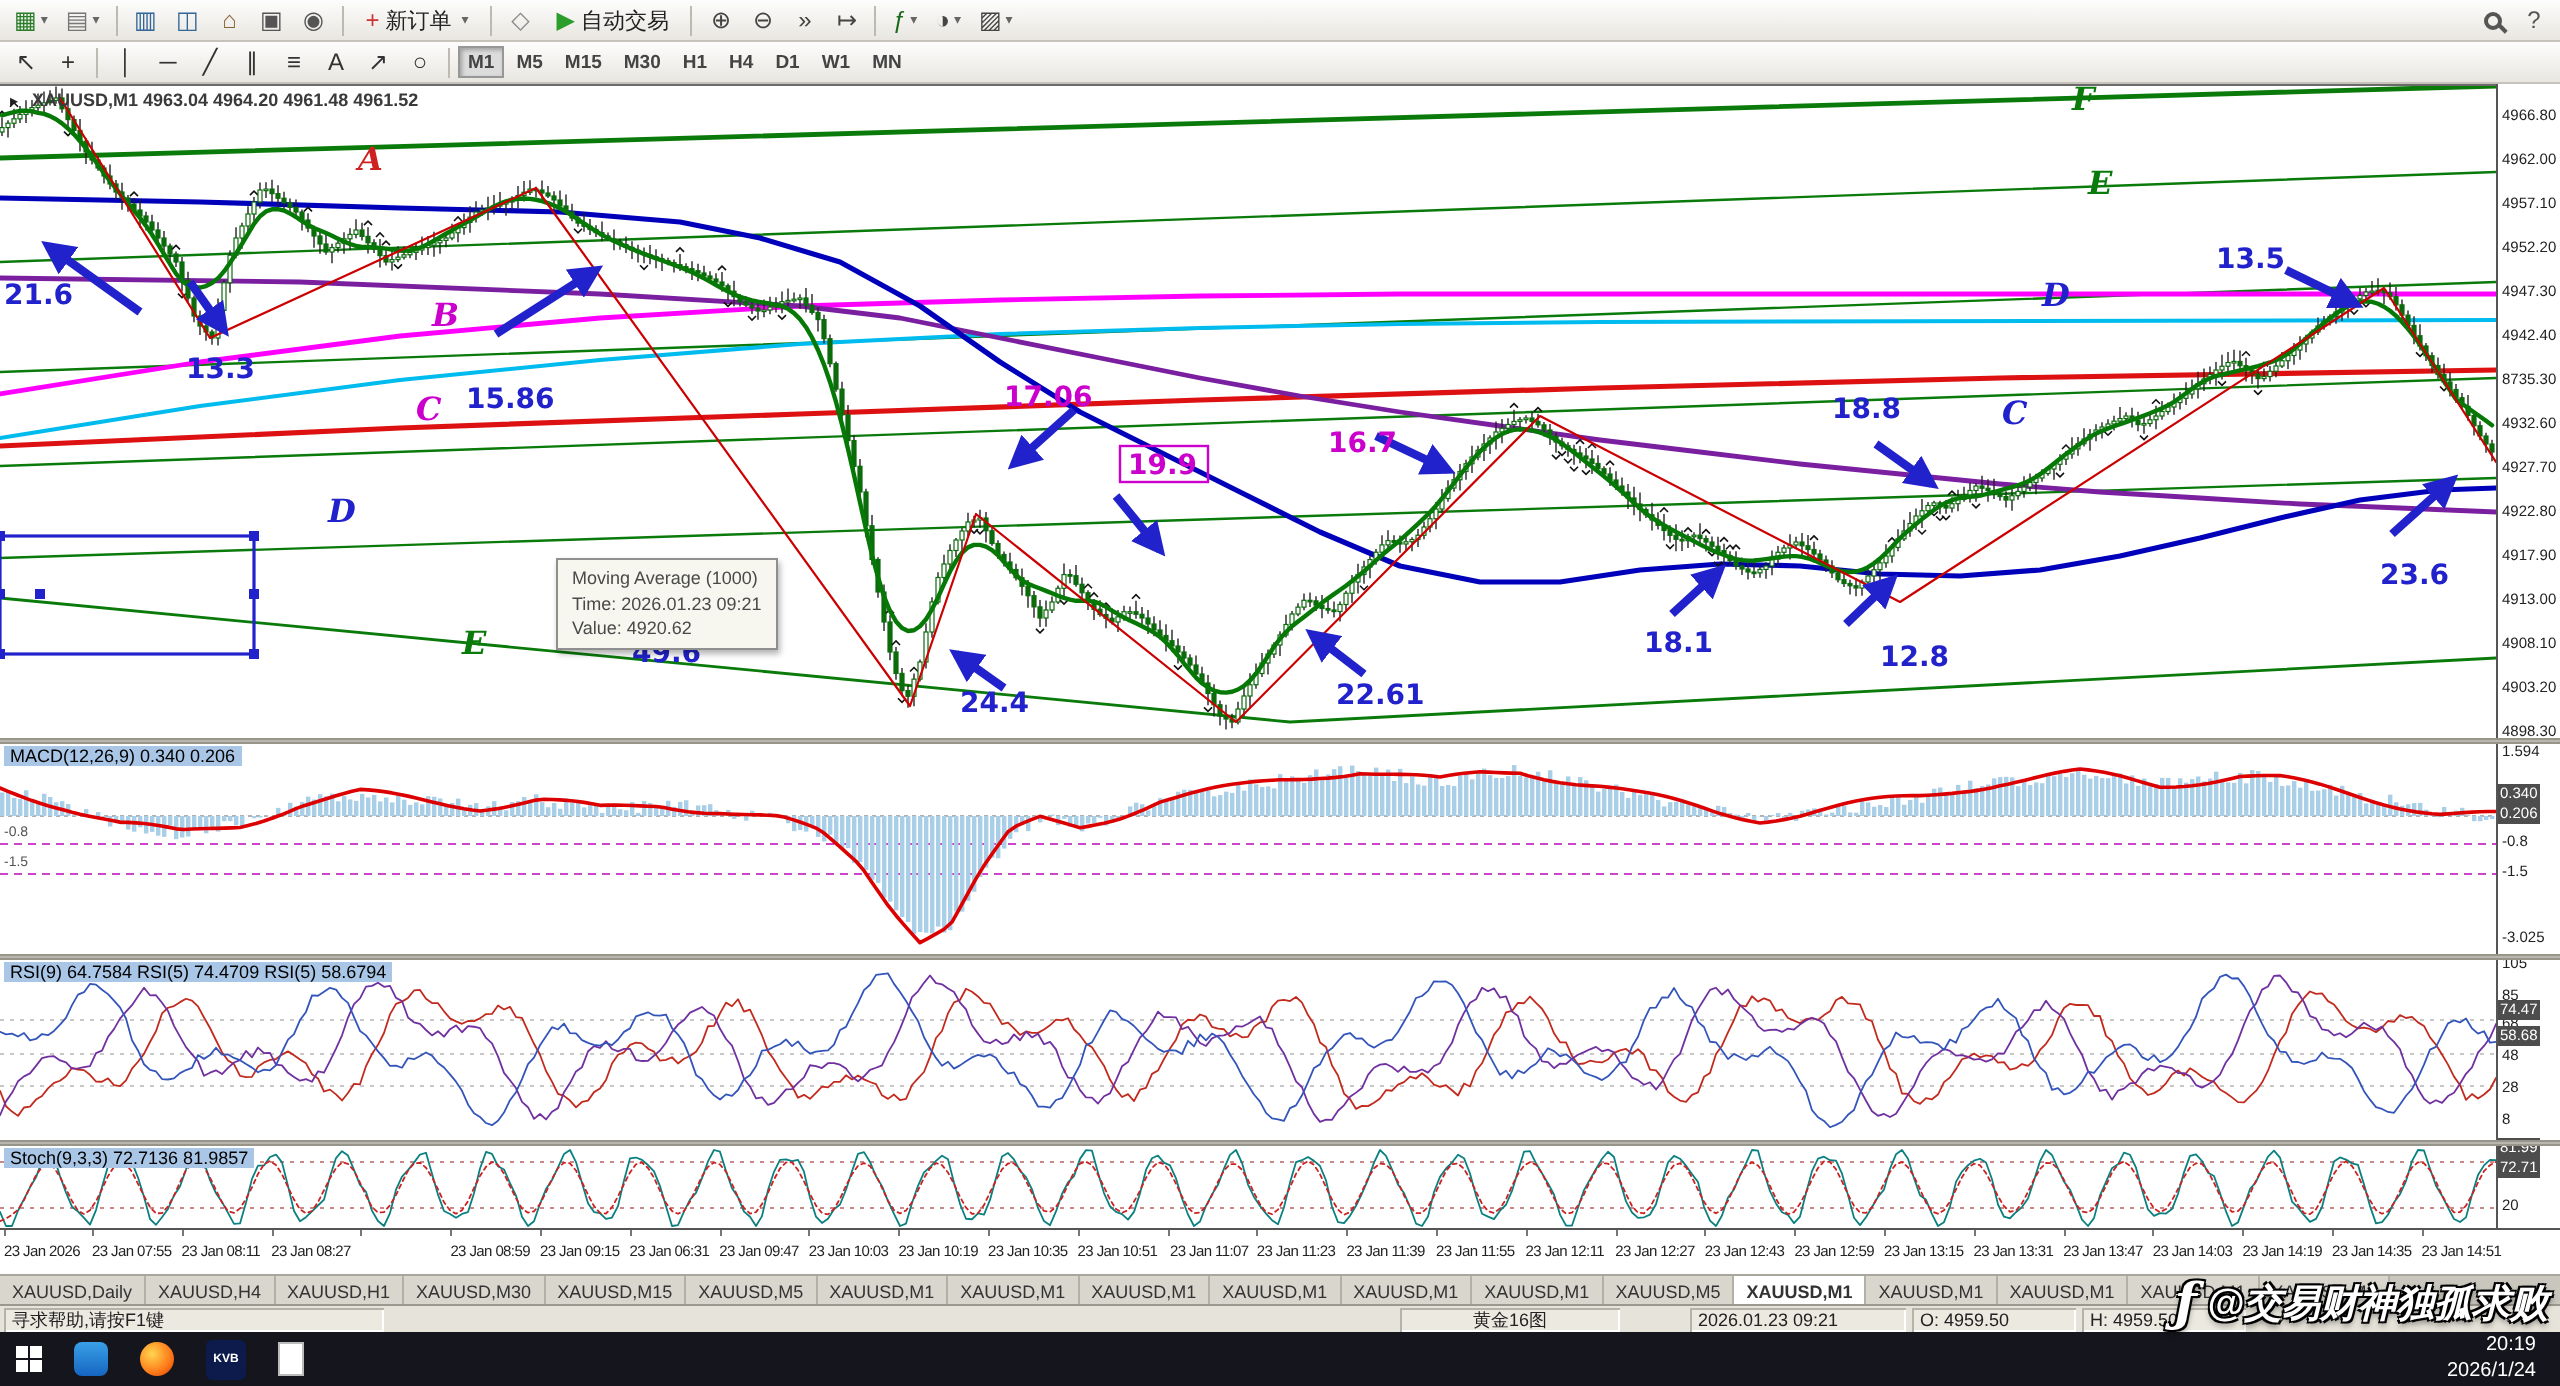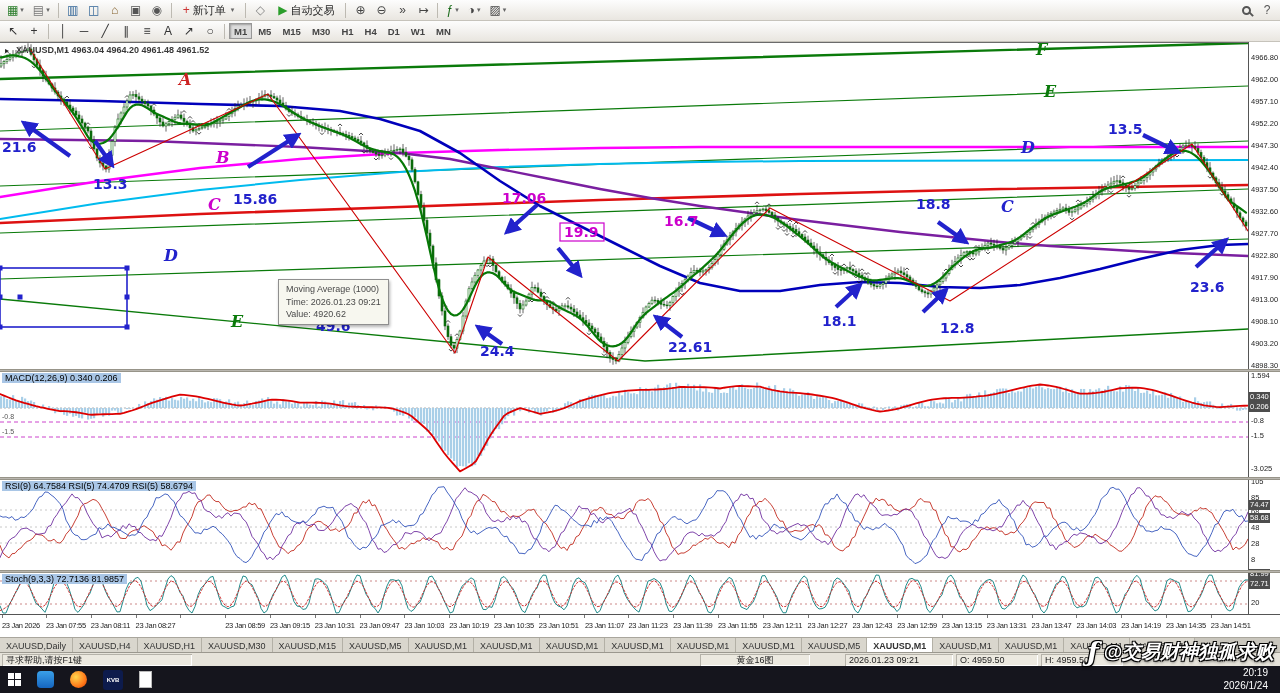--- a/index.html
+++ b/index.html
@@ -1611,21 +1611,21 @@
     </div>
   </div>
 
   <div id="axis-col">
       <div class="alab" style="top: 11px;">4966.80</div>
       <div class="alab" style="top: 33px;">4962.00</div>
       <div class="alab" style="top: 55px; text-align: right;">4957.10</div>
       <div class="alab" style="top: 77px;">4952.20</div>
       <div class="alab" style="top: 99px;">4947.30</div>
       <div class="alab" style="top: 121px;">4942.40</div>
-      <div class="alab" style="top: 143px;">4937.50</div>
+      <div class="alab" style="top: 143px;">8735.30</div>
       <div class="alab" style="top: 165px;">4932.60</div>
       <div class="alab" style="top: 187px; text-align: center;">4927.70</div>
       <div class="alab" style="top: 209px;">4922.80</div>
       <div class="alab" style="top: 231px;">4917.90</div>
       <div class="alab" style="top: 253px;">4913.00</div>
       <div class="alab" style="top: 275px;">4908.10</div>
       <div class="alab" style="top: 297px;">4903.20</div>
       <div class="alab" style="top: 319px;">4898.30</div>
       <div class="alab" style="top: 329px;">1.594</div>
       <div class="alab" style="top: 374px;">-0.8</div>
@@ -1654,21 +1654,21 @@
       <div class="tlab" style="left: 90.8px;">23 Jan 08:11</div>
       <div class="ttick" style="left: 90.8px;"></div>
       <div class="tlab" style="left: 135.6px;">23 Jan 08:27</div>
       <div class="ttick" style="left: 135.6px;"></div>
       <div class="tlab" style="left: 180.4px; margin-top: 28px;">23 Jan 08:43</div>
       <div class="ttick" style="left: 180.4px;"></div>
       <div class="tlab" style="left: 225.2px;">23 Jan 08:59</div>
       <div class="ttick" style="left: 225.2px;"></div>
       <div class="tlab" style="left: 270px;">23 Jan 09:15</div>
       <div class="ttick" style="left: 270px;"></div>
-      <div class="tlab" style="left: 314.8px;">23 Jan 10:31</div>
+      <div class="tlab" style="left: 314.8px;">23 Jan 06:31</div>
       <div class="ttick" style="left: 314.8px;"></div>
       <div class="tlab" style="left: 359.6px;">23 Jan 09:47</div>
       <div class="ttick" style="left: 359.6px;"></div>
       <div class="tlab" style="left: 404.4px;">23 Jan 10:03</div>
       <div class="ttick" style="left: 404.4px;"></div>
       <div class="tlab" style="left: 449.2px;">23 Jan 10:19</div>
       <div class="ttick" style="left: 449.2px;"></div>
       <div class="tlab" style="left: 494px;">23 Jan 10:35</div>
       <div class="ttick" style="left: 494px;"></div>
       <div class="tlab" style="left: 538.8px; text-align: right;">23 Jan 10:51</div>

